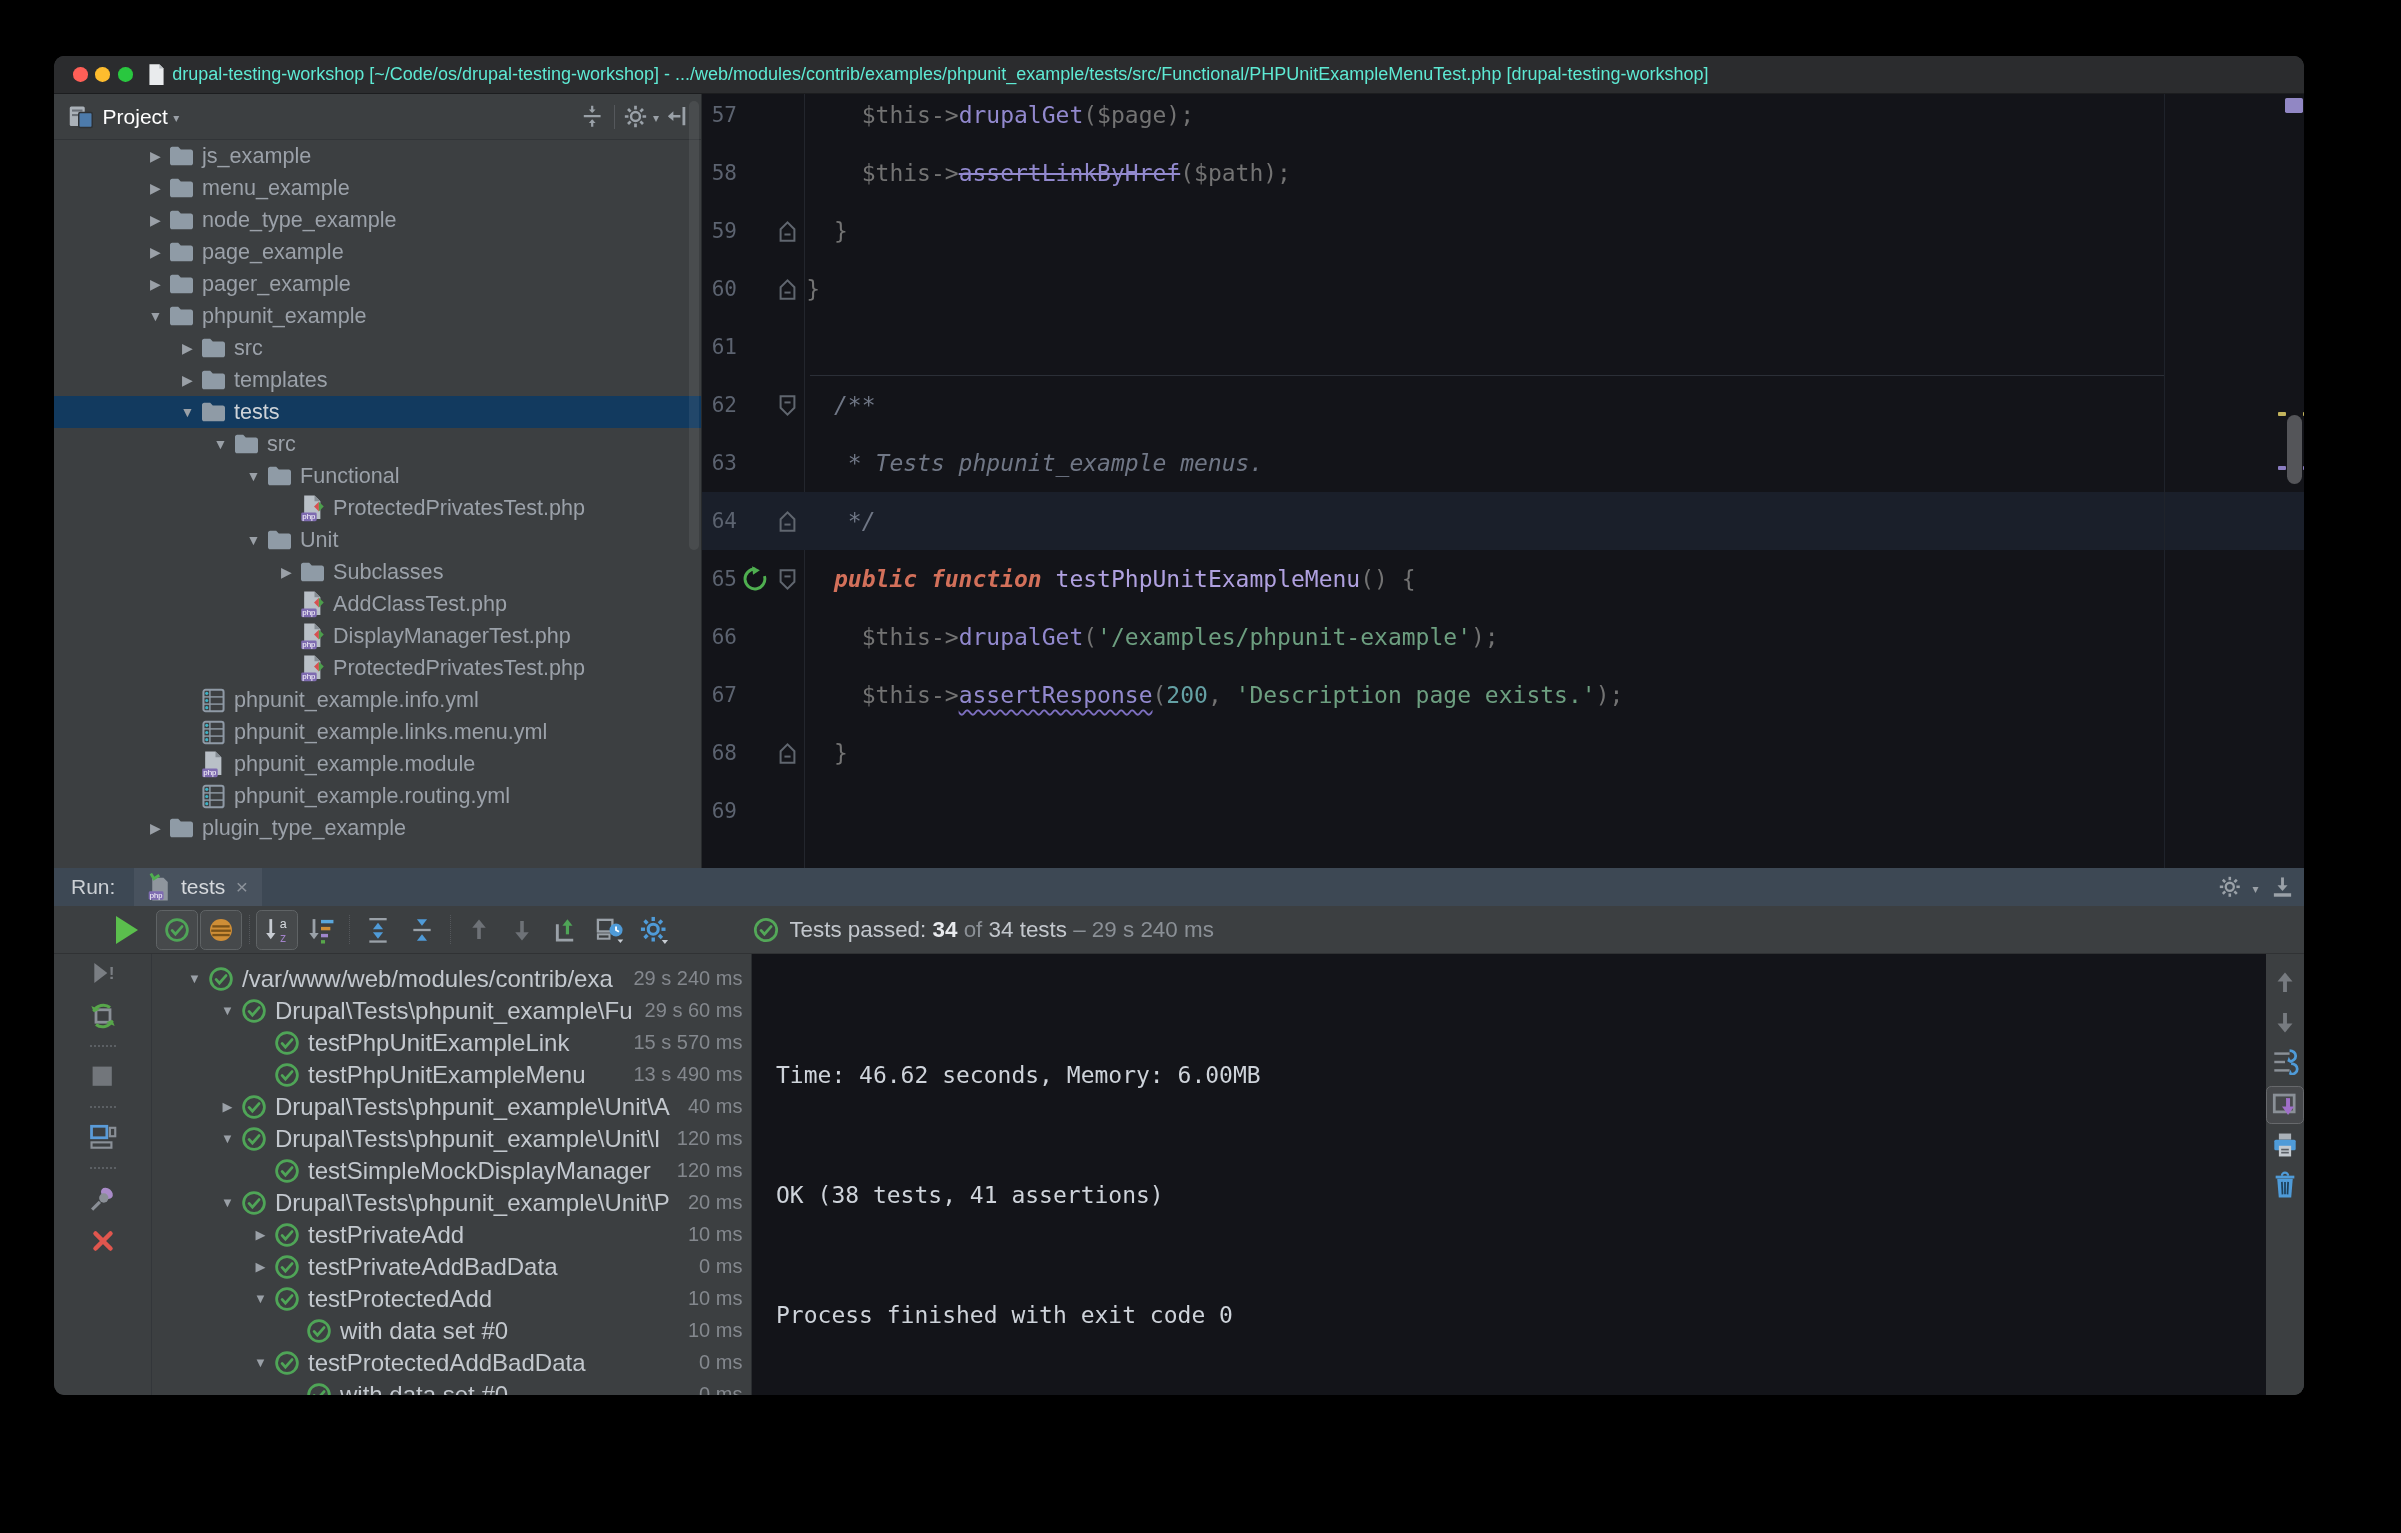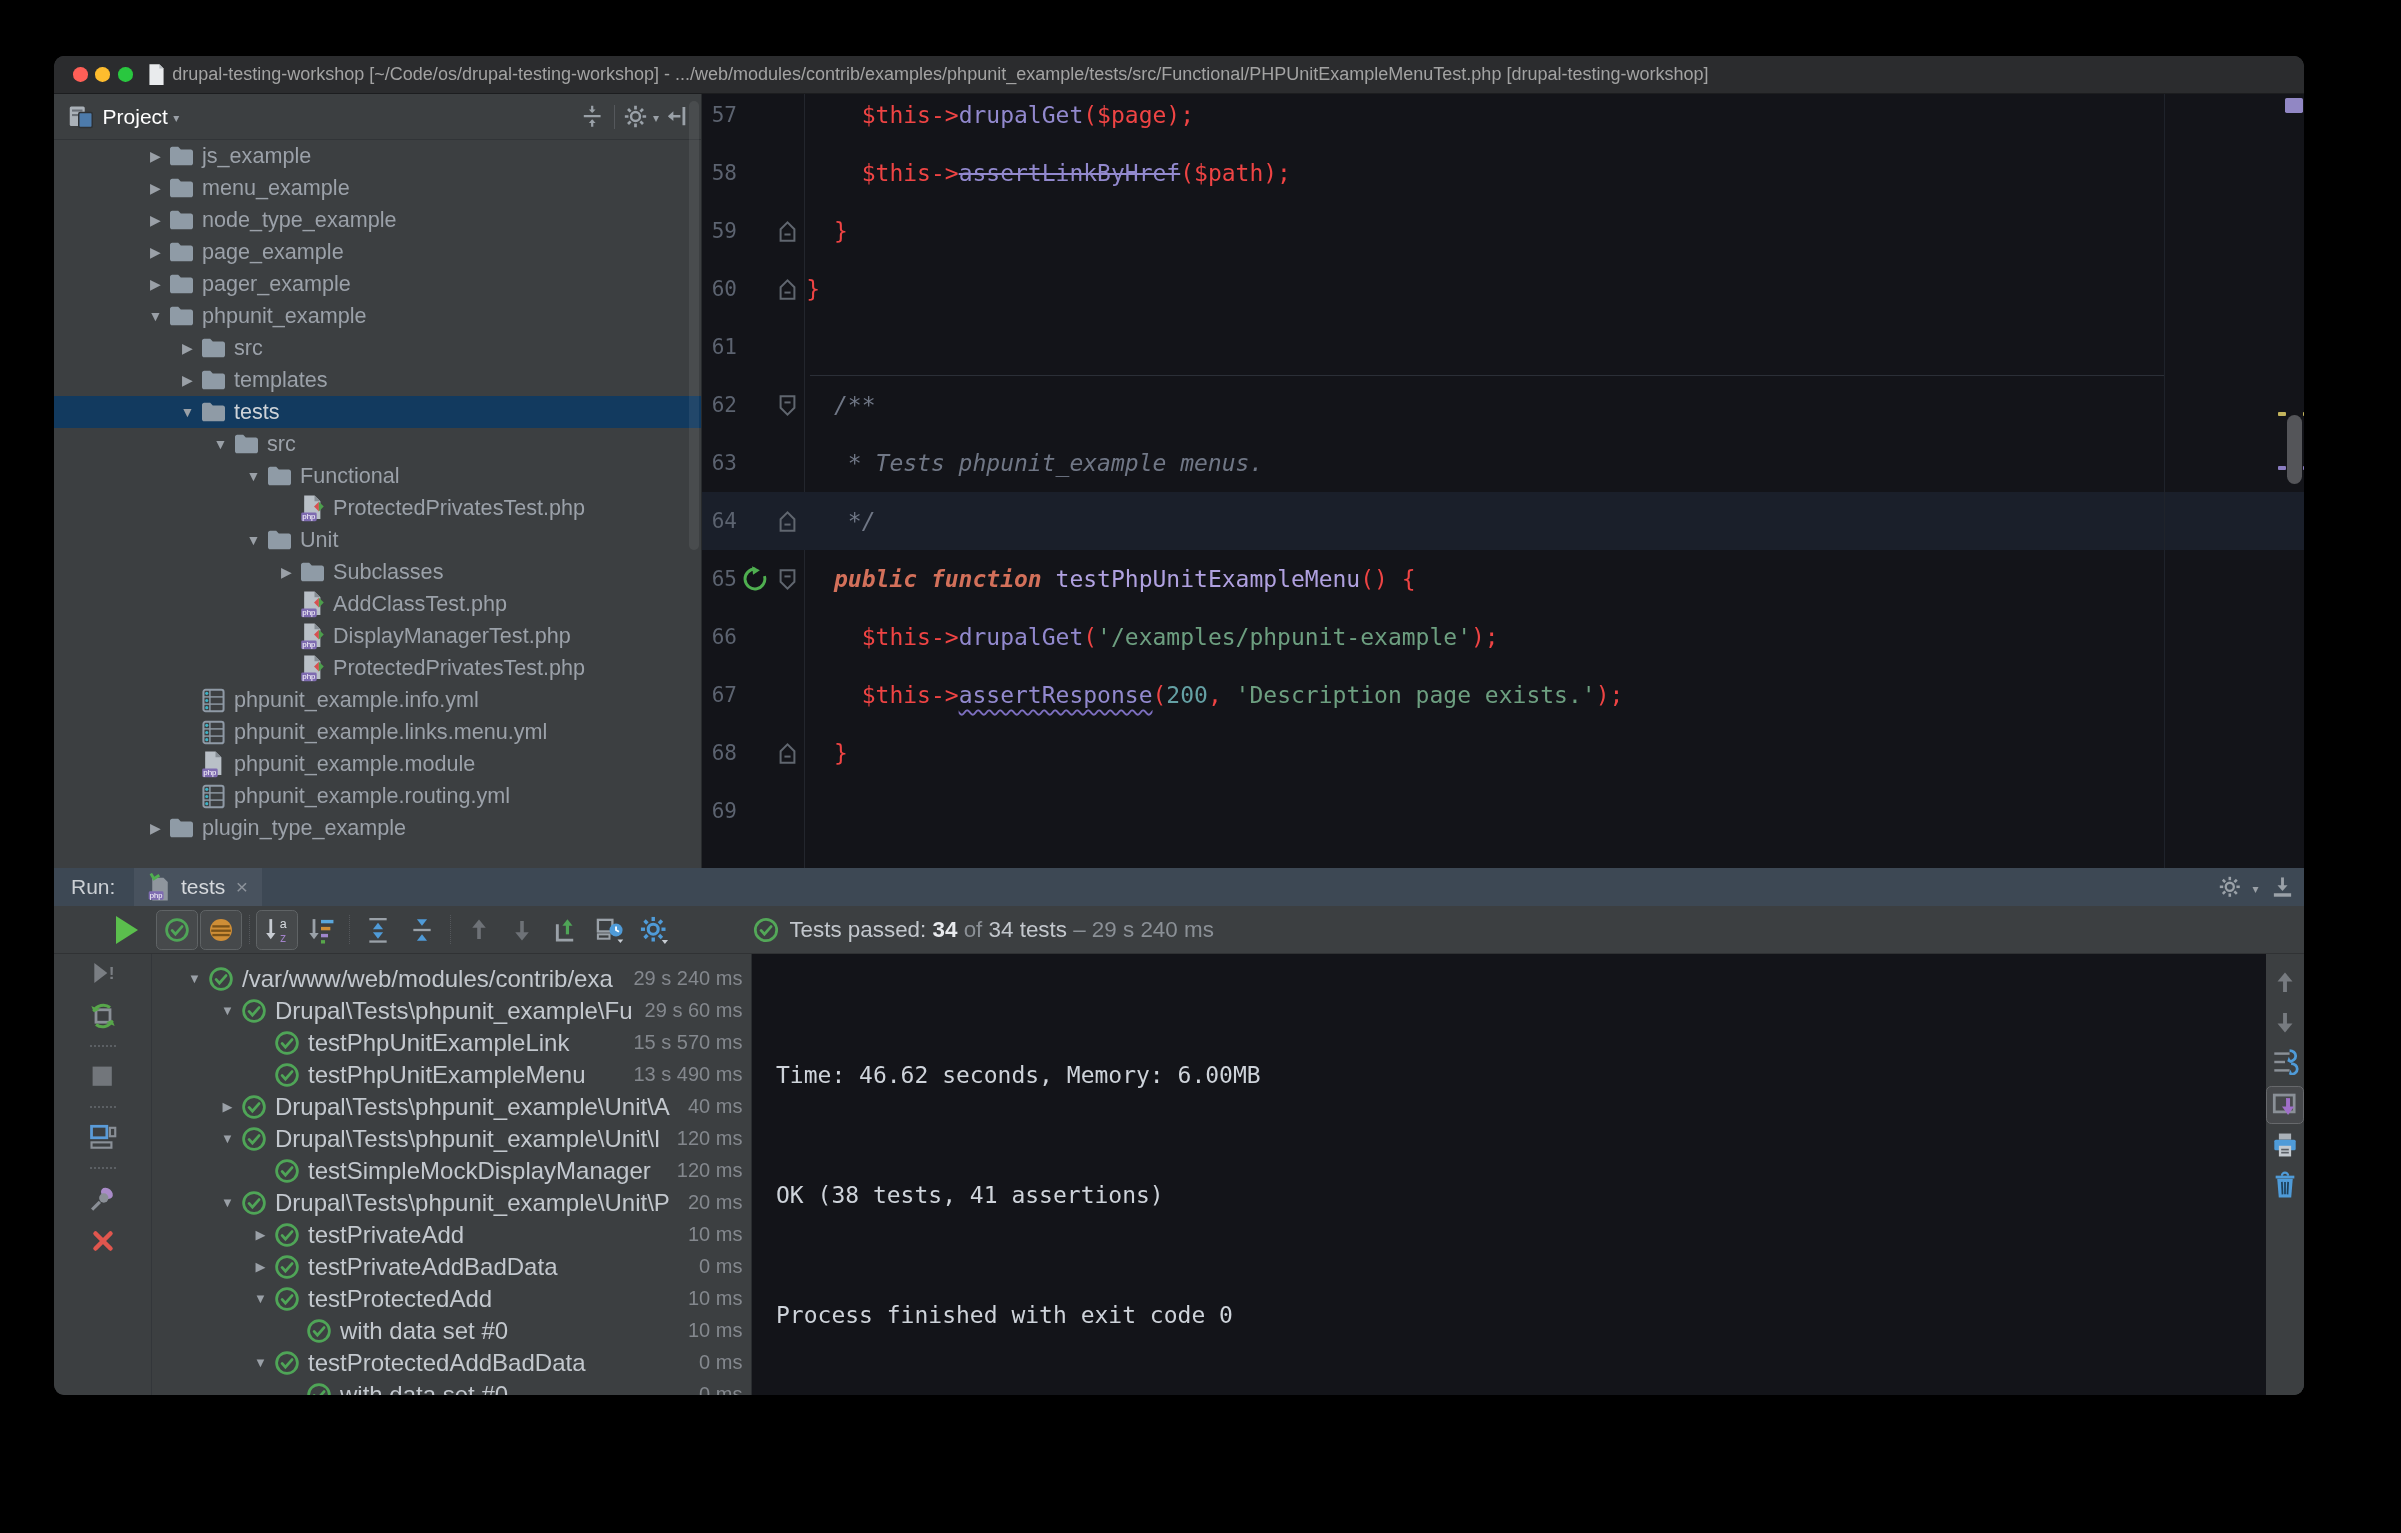--- a/index.html
+++ b/index.html
@@ -5,21 +5,21 @@
   html,body{margin:0;padding:0;background:#000;width:2401px;height:1534px;overflow:hidden;
     font-family:"Liberation Sans",sans-serif;-webkit-font-smoothing:antialiased;}
   .window{position:absolute;left:54px;top:56px;width:2250px;height:1339px;border-radius:10.4px;
     overflow:hidden;background:#3c3f41;box-shadow:0 17px 52px rgba(0,0,0,.7);}
   
   .titlebar{height:37px;background:#2b2c2e;border-bottom:0.9px solid #1c1d1f;display:flex;align-items:center;}
   .lights{display:flex;gap:7.8px;padding:0 10.4px 0 19px;}
   .light{width:14.7px;height:14.7px;border-radius:50%;}
   .l-red{background:#ff5f57}.l-yellow{background:#febc2e}.l-green{background:#29c73f}
   .doc-ico{margin:0 7px 0 5.2px;display:inline-flex}
-  .wtitle{color:#a3a3a3;font-size:18px;font-weight:500;white-space:nowrap;overflow:hidden;}
+  .wtitle{color:#5eead4;font-size:18px;font-weight:500;white-space:nowrap;overflow:hidden;}
   
   .main{position:absolute;top:38px;left:0;right:0;height:774px;display:flex;}
   
   .project{width:647px;background:#3c3f41;border-right:0.9px solid #282b2d;position:relative;flex:none;}
   .pj-header{height:45px;display:flex;align-items:center;border-bottom:0.9px solid #313437;padding-left:14px;}
   .pj-title{color:#ffffff;font-size:21px;margin:0 5.2px 0 8.6px;}
   .caret{color:#9aa0a7;font-size:12px;margin-top:3.5px;}
   .pj-spacer{flex:1}
   .hico{display:inline-flex;align-items:center;justify-content:center;width:35px;height:31px;}
   .hdiv{width:0.9px;height:24px;background:#55585c;margin:0 3.5px;}
@@ -34,21 +34,21 @@
   
   .editor{flex:1;background:#131419;position:relative;overflow:hidden;}
   .ed-lines{position:absolute;top:-7.8px;left:0;right:0;}
   .eline{height:58px;display:flex;align-items:center;position:relative;}
   .eline.hl{background:#1a1f2a;}
   .lnum{width:35px;text-align:right;color:#5c6370;font-family:"DejaVu Sans Mono",monospace;font-size:21px;flex:none;}
   .gslot-a{width:36px;display:inline-flex;justify-content:center;flex:none;}
   .gslot-b{width:29px;display:inline-flex;justify-content:center;flex:none;}
   .gut-div{position:absolute;left:102px;top:0;bottom:0;width:0.9px;background:#23262d;}
   .code{margin:0;font-family:"DejaVu Sans Mono",monospace;font-size:23px;white-space:pre;color:#cdd3dd;padding-left:4.3px;}
-  .tok-d{color:#ef4444}
+  .tok-d{color:#737373}
   .tok-m{color:#9289ce}
   .tok-md{color:#9289ce;text-decoration:line-through;}
   .tok-mw{color:#9289ce;text-decoration:underline wavy #7d6fc0;text-underline-offset:6px;text-decoration-thickness:1.7px;}
   .tok-k{color:#d3705a;font-style:italic;font-weight:600;}
   .tok-f{color:#b0a1e0}
   .tok-s{color:#6d9f80}
   .tok-n{color:#64a0a4}
   .tok-c{color:#707786;font-style:italic;}
   .msep{position:absolute;left:108px;width:1354px;height:0.9px;background:#2b2f37;bottom:0;}
   .margin-guide{position:absolute;left:1462px;top:0;bottom:0;width:0.9px;background:#1f232b;}

